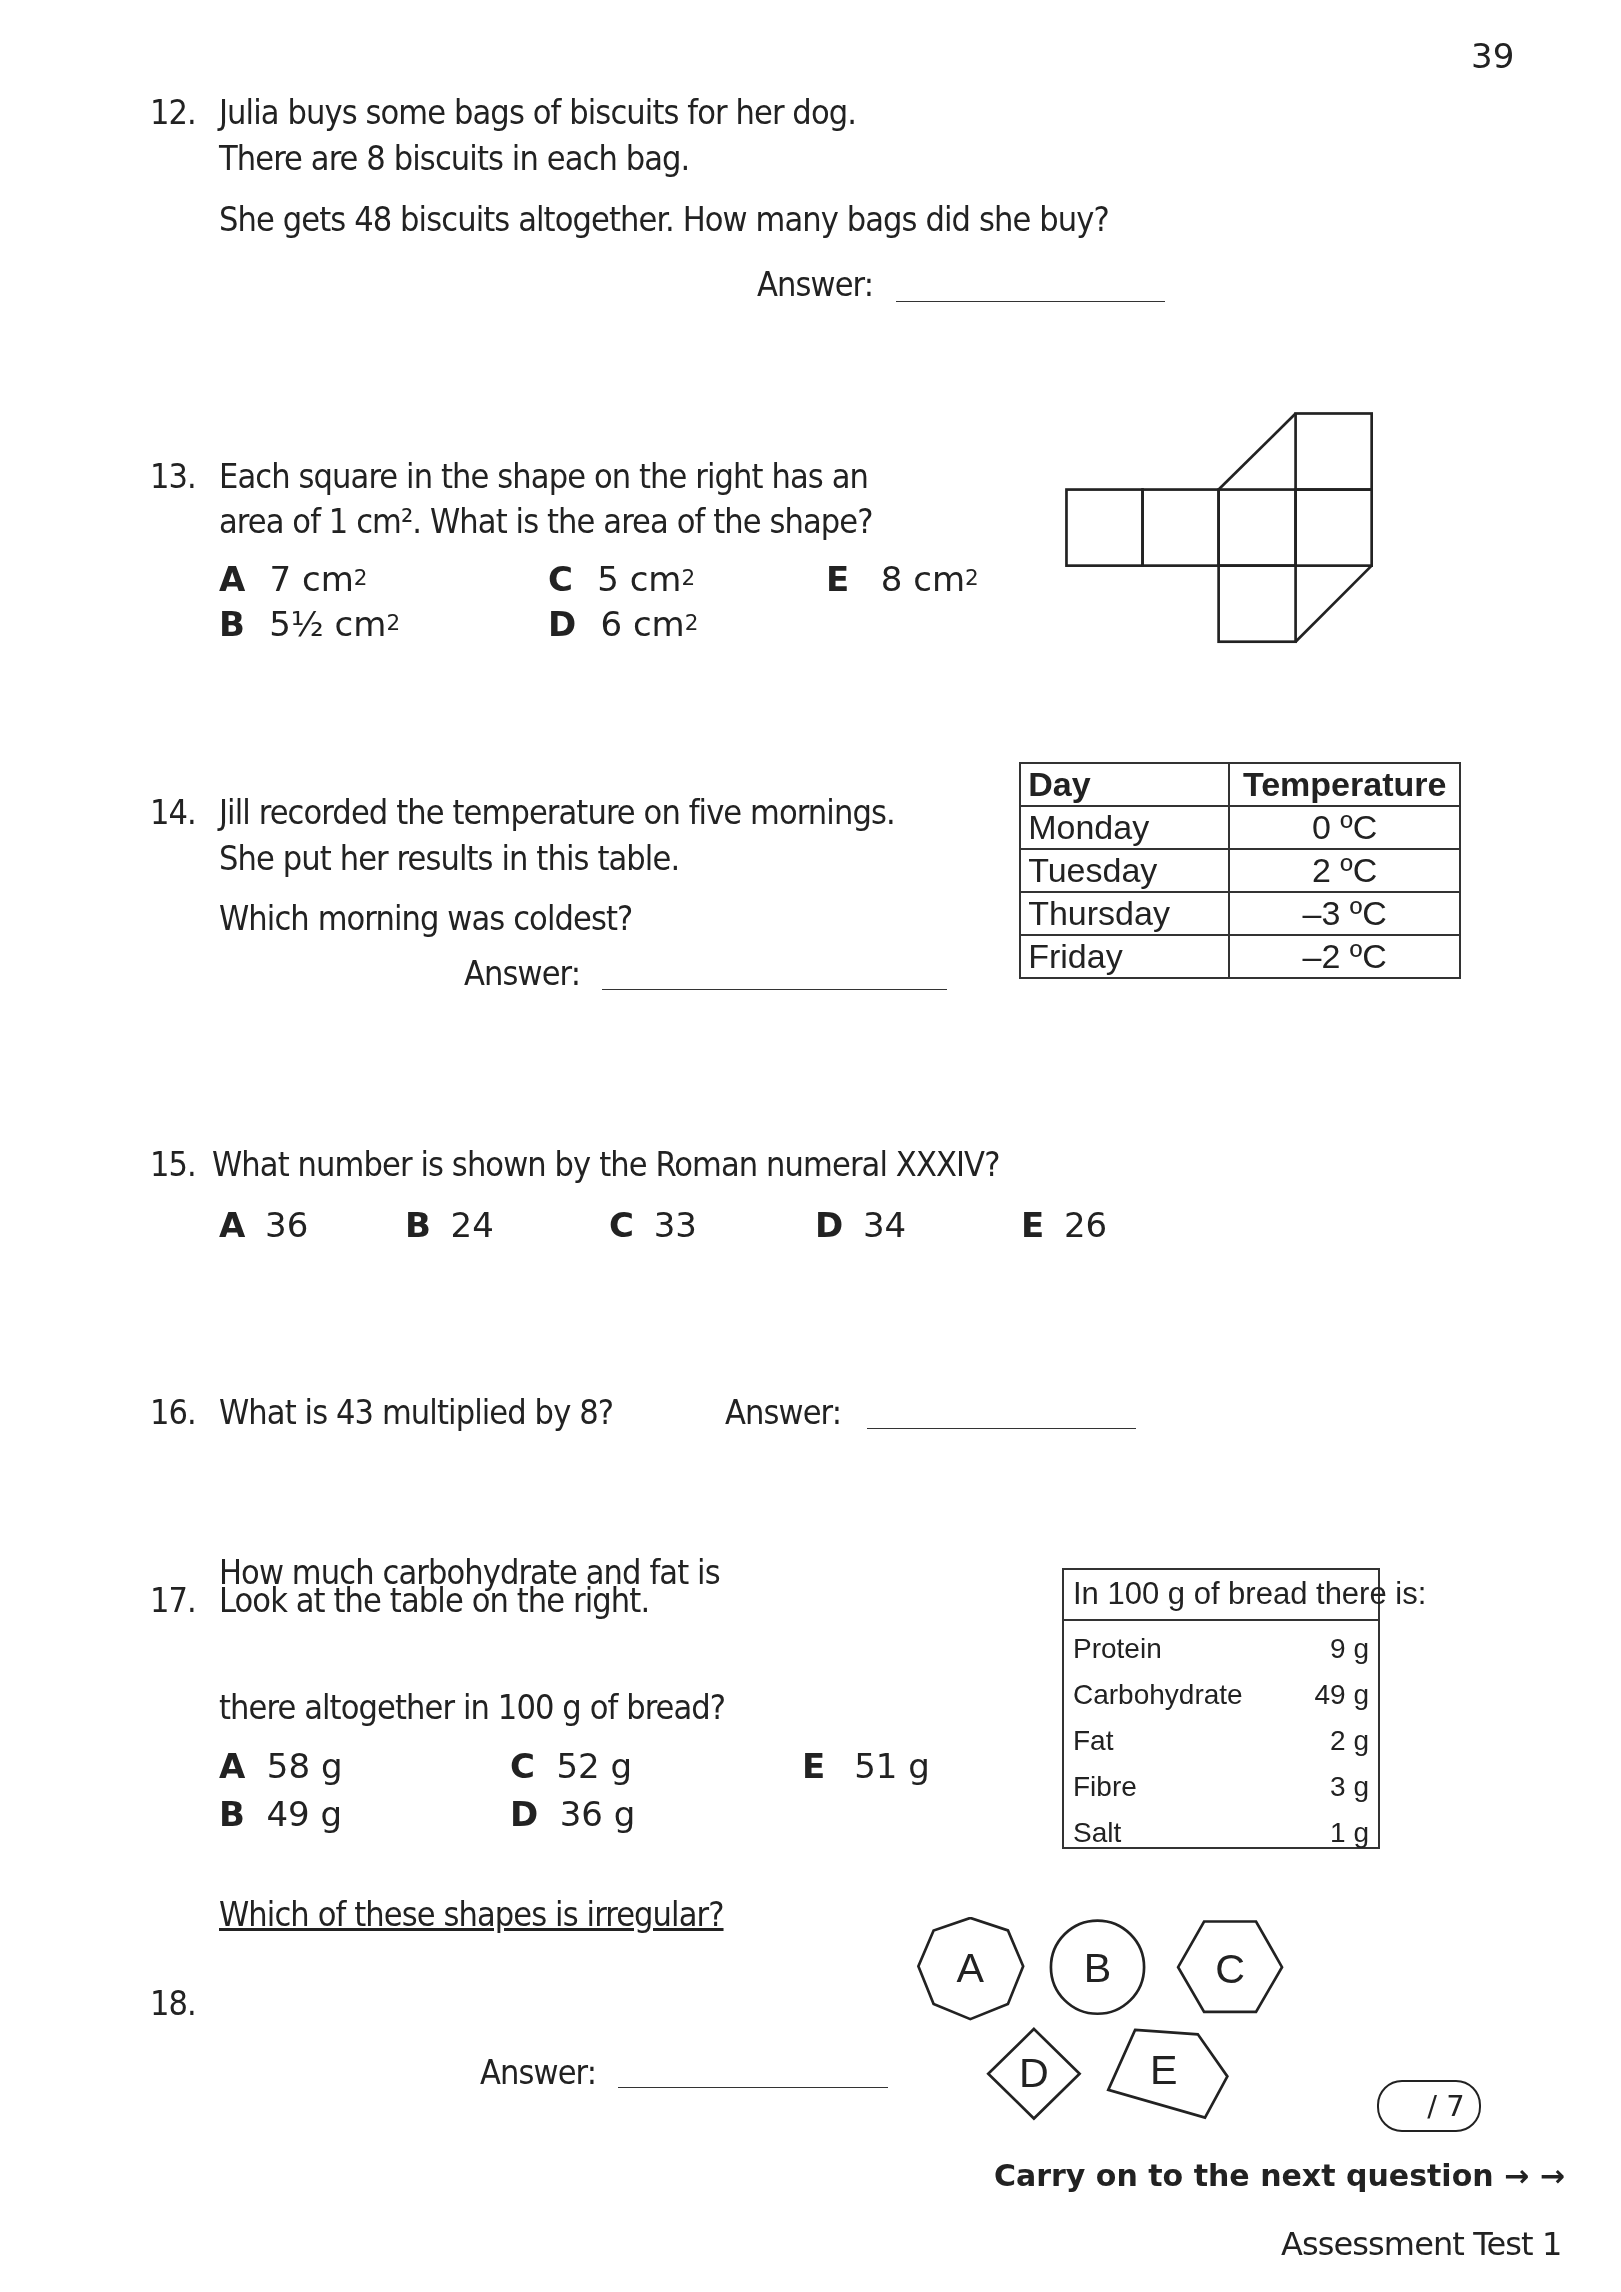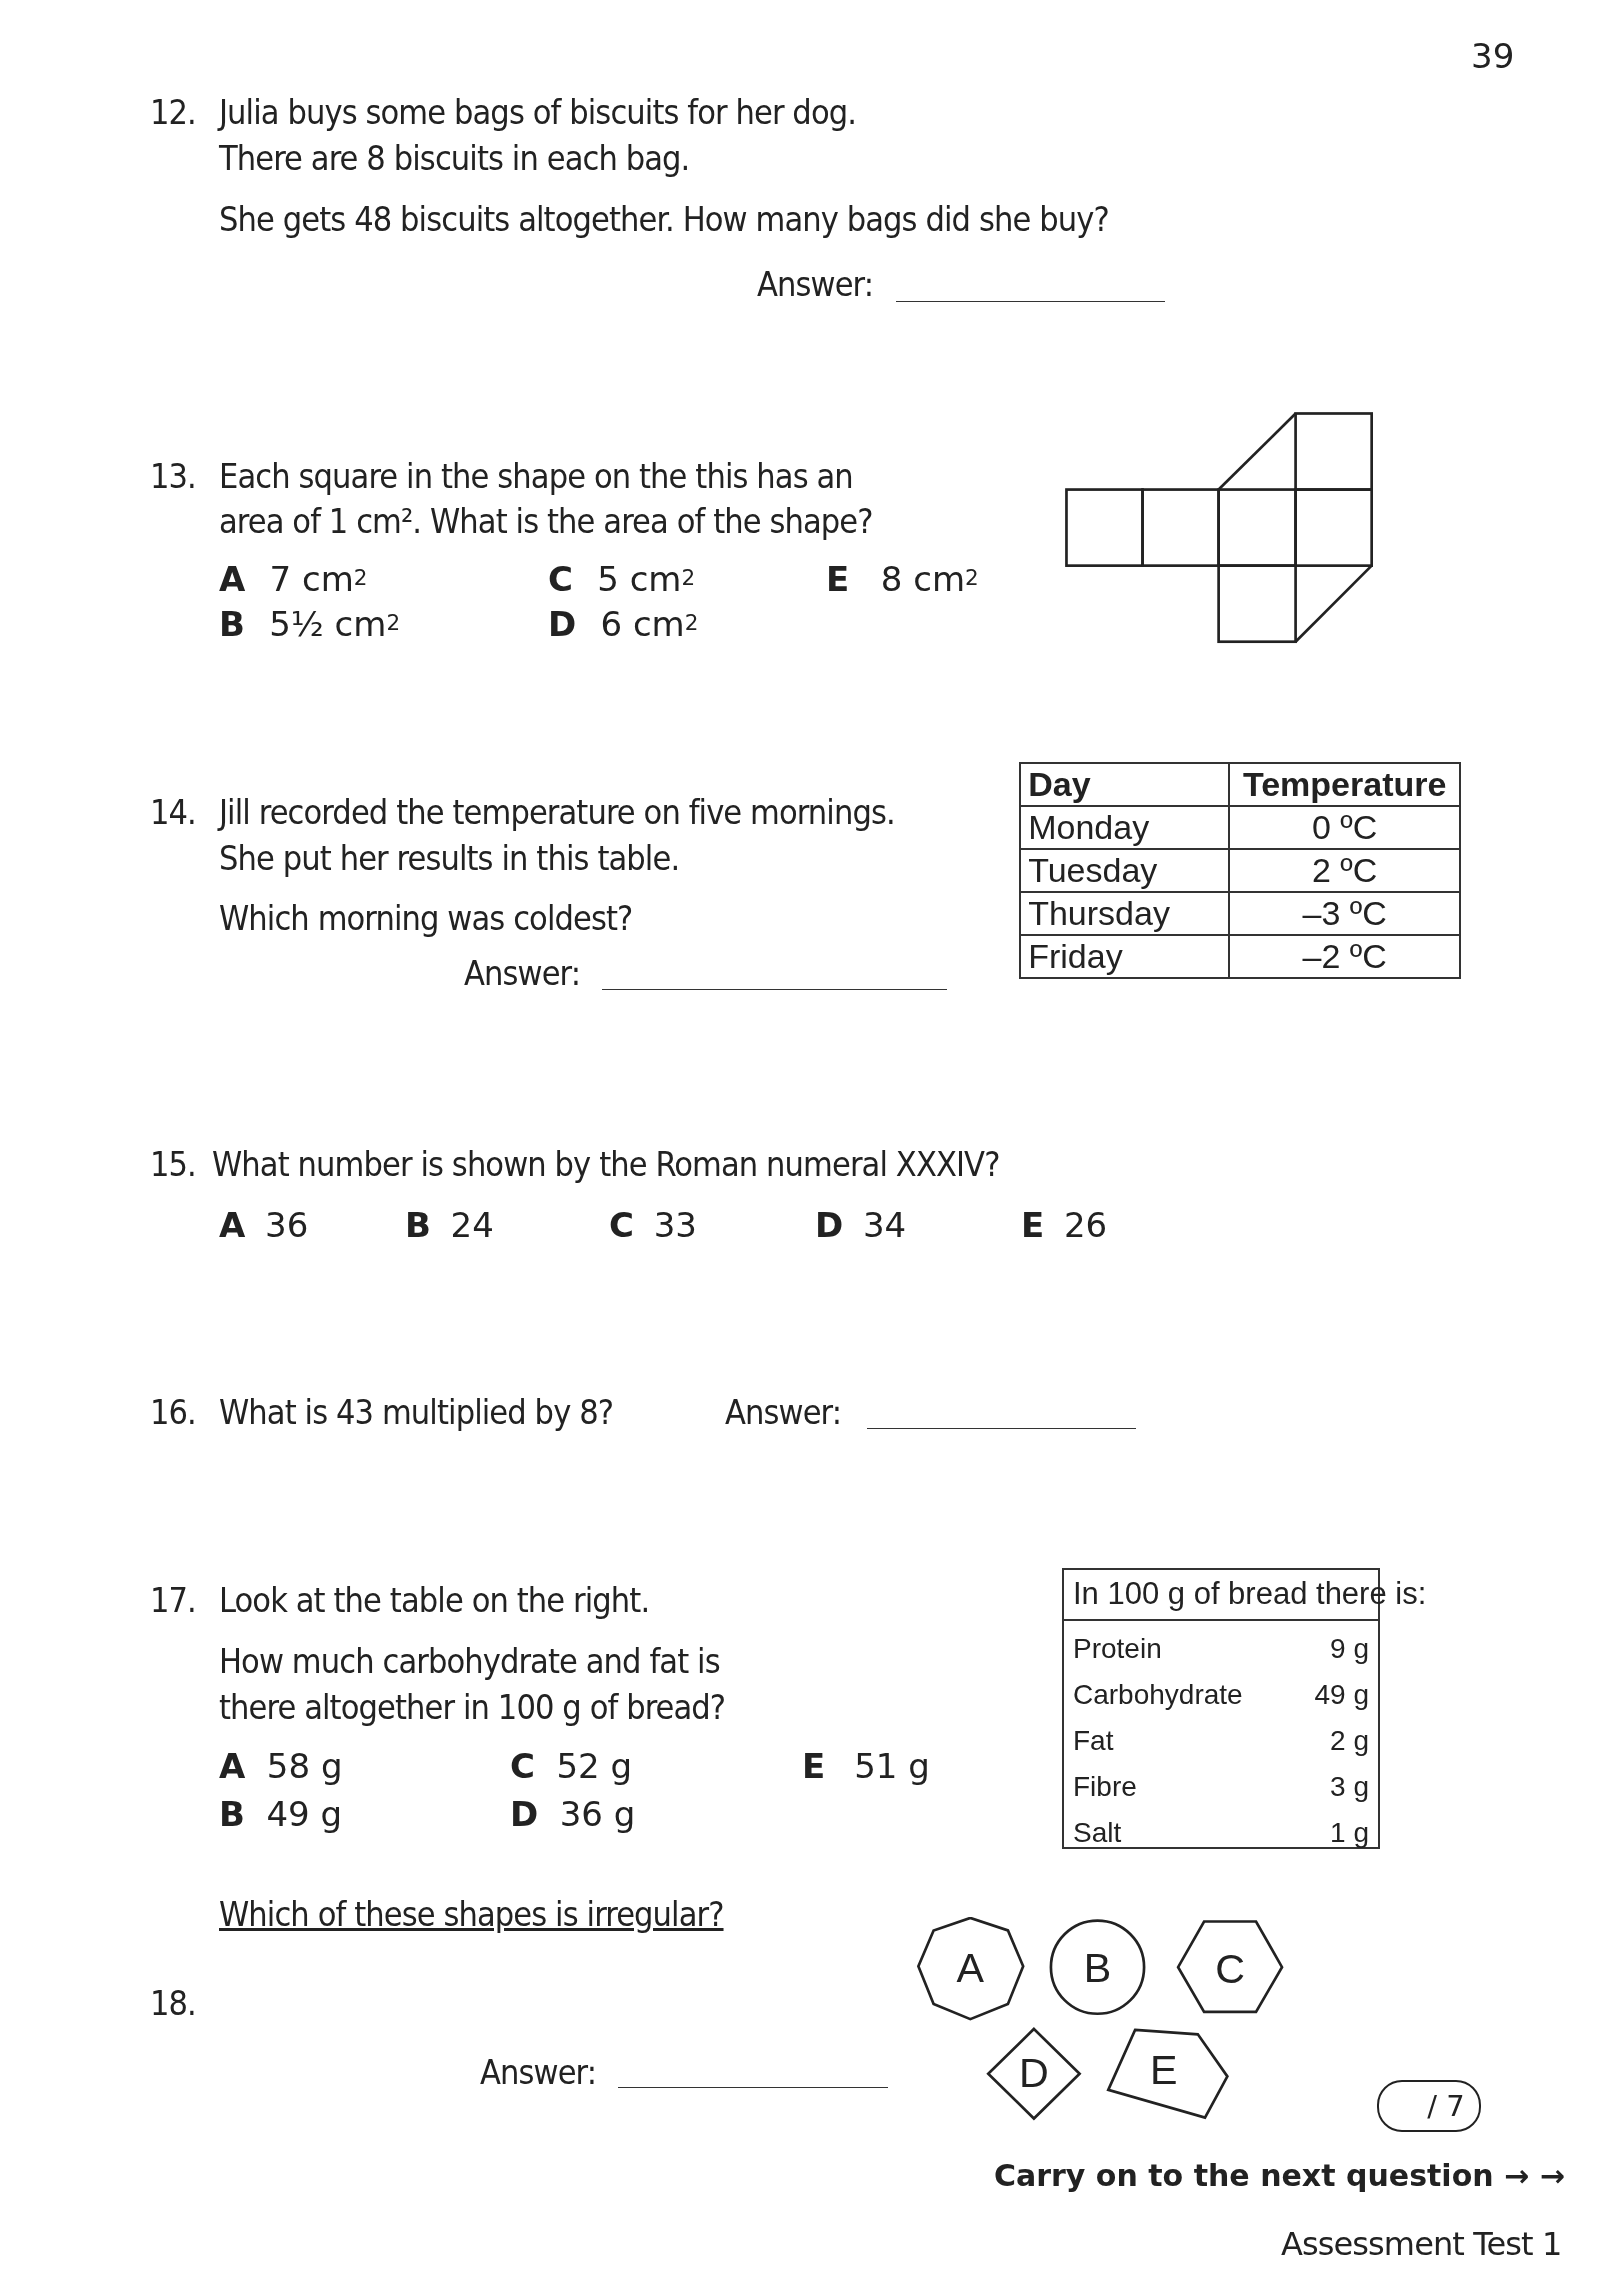--- a/index.html
+++ b/index.html
@@ -25,21 +25,21 @@
   <div class="abs q" style="left:150px;top:95px;">12.</div>
   <div class="abs q" style="left:219px;top:95px;">Julia buys some bags of biscuits for her dog.</div>
   <div class="abs q" style="left:219px;top:141px;">There are 8 biscuits in each bag.</div>
   <div class="abs q" style="left:219px;top:202px;">She gets 48 biscuits altogether.  How many bags did she buy?</div>
   <div class="abs q" style="left:757px;top:267px;">Answer:</div>
   <div class="ansline" style="left:896px;top:301px;width:269px;"></div>
 </div>
 
 <div>
   <div class="abs q" style="left:150px;top:459px;">13.</div>
-  <div class="abs q" style="left:219px;top:459px;">Each square in the shape on the this has an</div>
+  <div class="abs q" style="left:219px;top:459px;">Each square in the shape on the right has an</div>
   <div class="abs q" style="left:219px;top:504px;">area of 1 cm².  What is the area of the shape?</div>
 
   <div class="abs" style="left:219px;top:559px;">
     <span class="opt-letter">A</span>
     <span class="opt-val" style="margin-left:19.7px;">7 cm</span><span class="sup">2</span>
   </div>
   <div class="abs" style="left:219px;top:604px;">
     <span class="opt-letter">B</span>
     <span class="opt-val" style="margin-left:19.7px;">5½ cm</span><span class="sup">2</span>
   </div>
@@ -127,21 +127,21 @@
 <div>
   <div class="abs q" style="left:150px;top:1395px;">16.</div>
   <div class="abs q" style="left:219px;top:1395px;">What is 43 multiplied by 8?</div>
   <div class="abs q" style="left:725px;top:1395px;">Answer:</div>
   <div class="ansline" style="left:867px;top:1428px;width:269px;"></div>
 </div>
 
 <div>
   <div class="abs q" style="left:150px;top:1583px;">17.</div>
   <div class="abs q" style="left:219px;top:1583px;">Look at the table on the right.</div>
-  <div class="abs q" style="left:219px;top:1644px;">How much carbohydrate and fat is</div>
+  <div class="abs q" style="left:219px;top:1555px;">How much carbohydrate and fat is</div>
   <div class="abs q" style="left:219px;top:1690px;">there altogether in 100 g of bread?</div>
 
   <div class="abs" style="left:219px;top:1746px;">
     <span class="opt-letter">A</span><span class="opt-val" style="margin-left:21.5px;">58 g</span>
   </div>
   <div class="abs" style="left:219px;top:1794px;">
     <span class="opt-letter">B</span><span class="opt-val" style="margin-left:21.5px;">49 g</span>
   </div>
   <div class="abs" style="left:510px;top:1746px;">
     <span class="opt-letter">C</span><span class="opt-val" style="margin-left:21.5px;">52 g</span>

